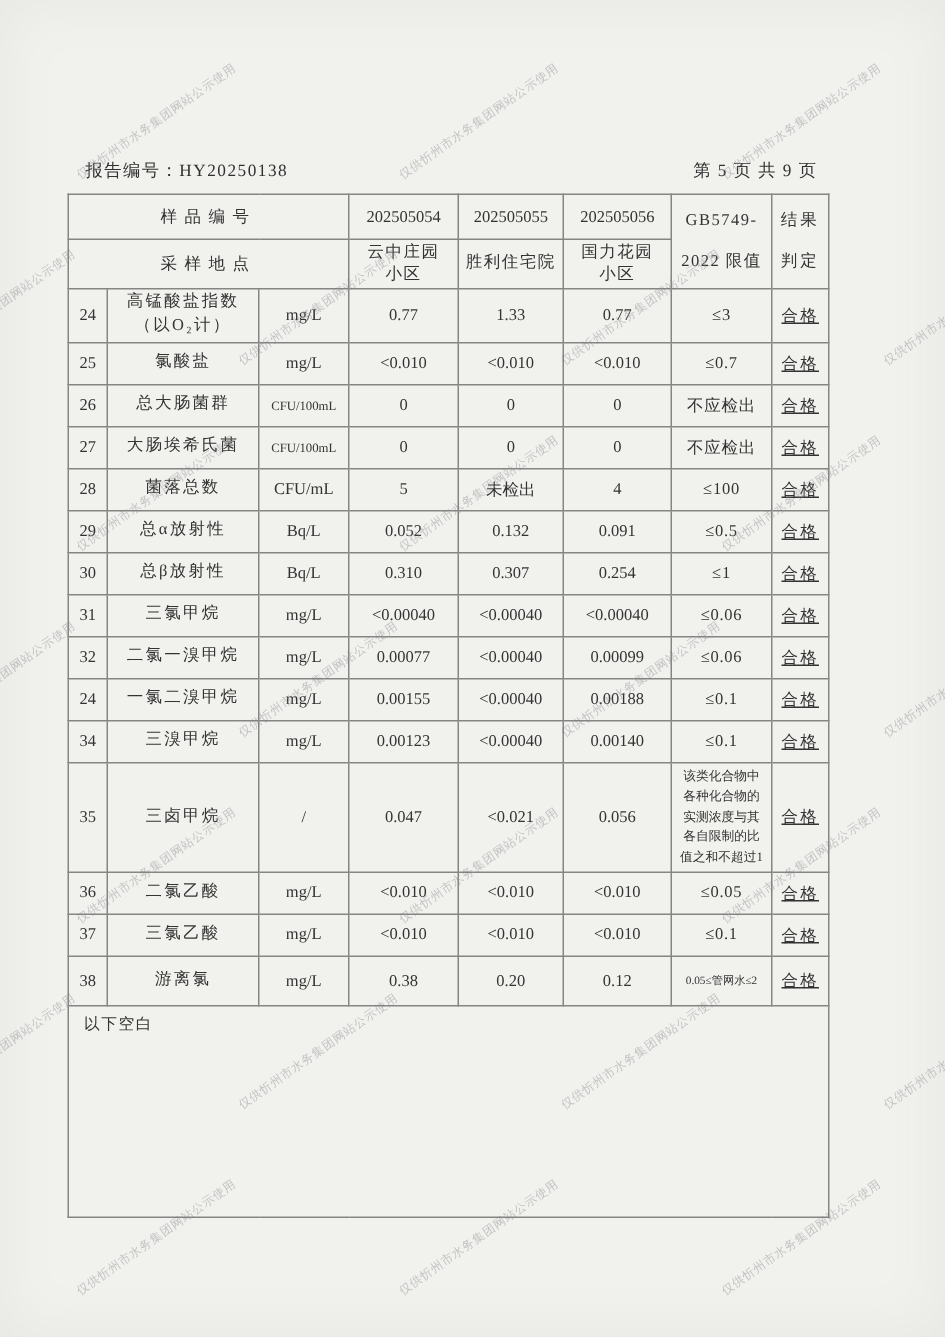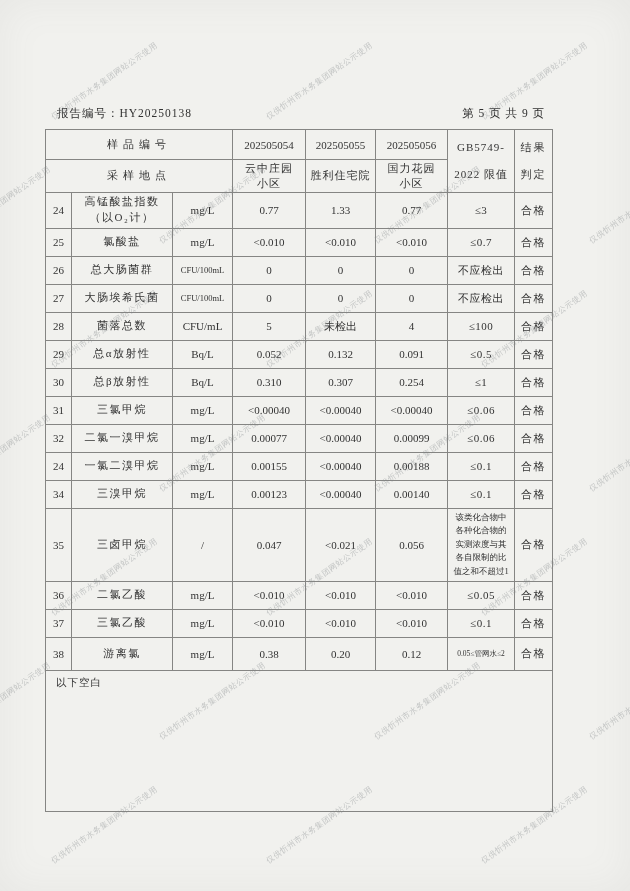--- a/index.html
+++ b/index.html
@@ -43,21 +43,21 @@
   .limit-hdr { font-size:11.5px; line-height:2.4; letter-spacing:1px; }
   .result-hdr { font-size:11.5px; line-height:2.4; letter-spacing:2px; }
   .rownum { font-size:11px; }
   .param { text-align:left; padding-left:7px; letter-spacing:1.5px; line-height:1.45; }
   .unit { font-size:10.5px; letter-spacing:0; }
   .unit.sm { font-size:8.5px; }
   .val { font-size:11px; }
   .limit { font-size:11px; letter-spacing:0.5px; }
   .limit.limit-long { font-size:8.5px; line-height:1.6; letter-spacing:0; padding:2px 1px; }
   .limit.limit-mid { font-size:7.5px; letter-spacing:0; }
-  .result { font-size:11px; letter-spacing:1.5px; }
+  .result { font-size:11px; letter-spacing:1.5px;text-decoration:underline; }
   tr.blank-row td {
     text-align:left; vertical-align:top;
     padding:5px 10px; font-size:10.5px; letter-spacing:1px; height:130px;
   }
   .wm-layer { position:absolute; top:0; left:0; width:630px; height:891px;
     pointer-events:none; z-index:3; }
   .wm {
     position:absolute; white-space:nowrap;
     font-family:"Liberation Sans", sans-serif;
     font-size:8px; letter-spacing:0.5px;

